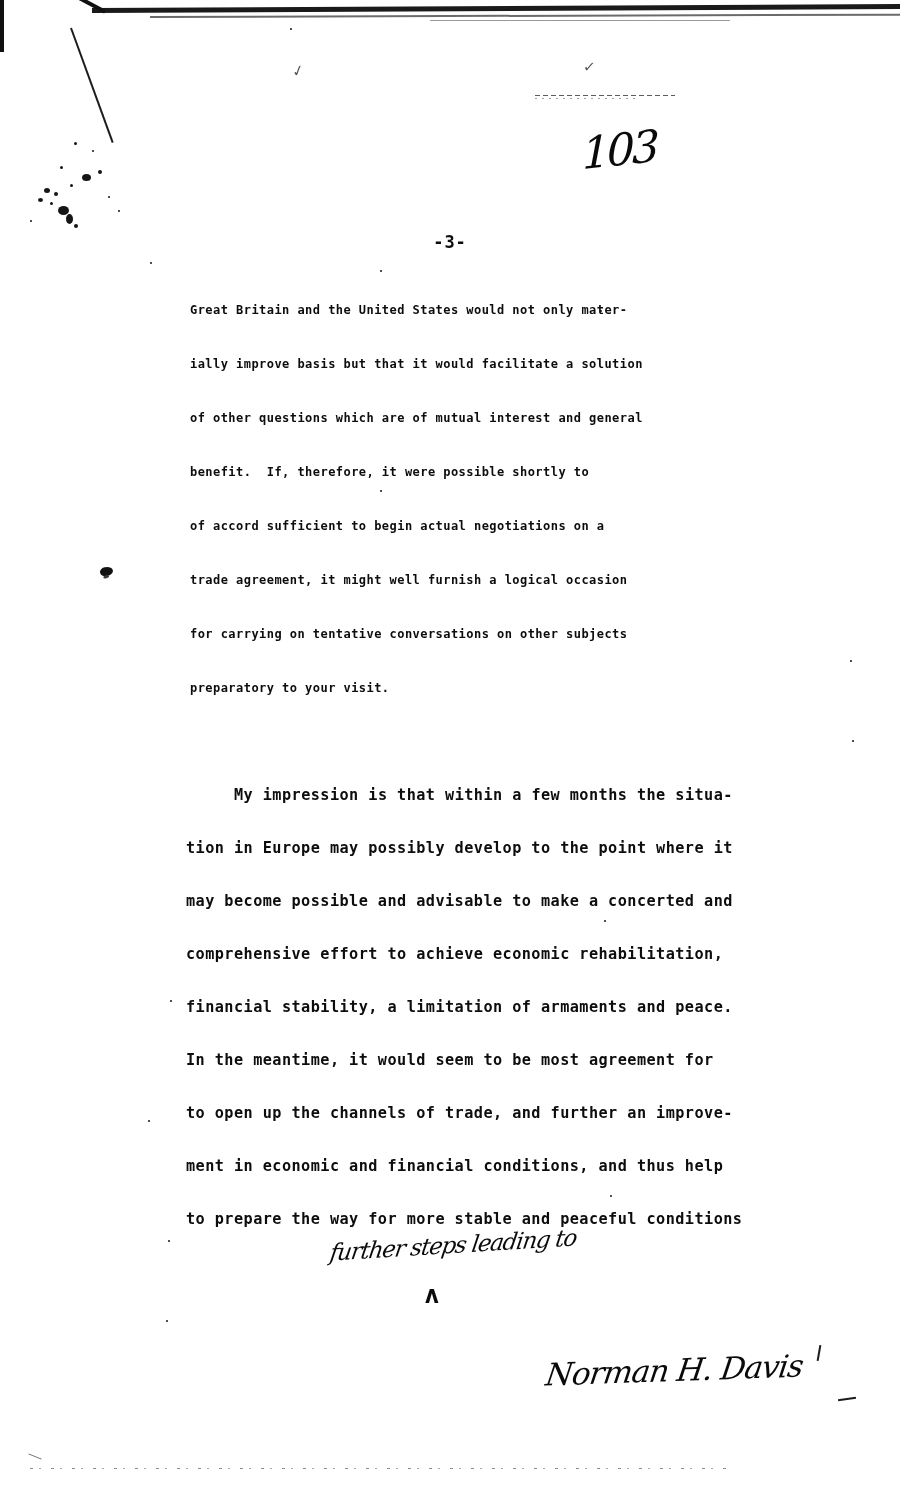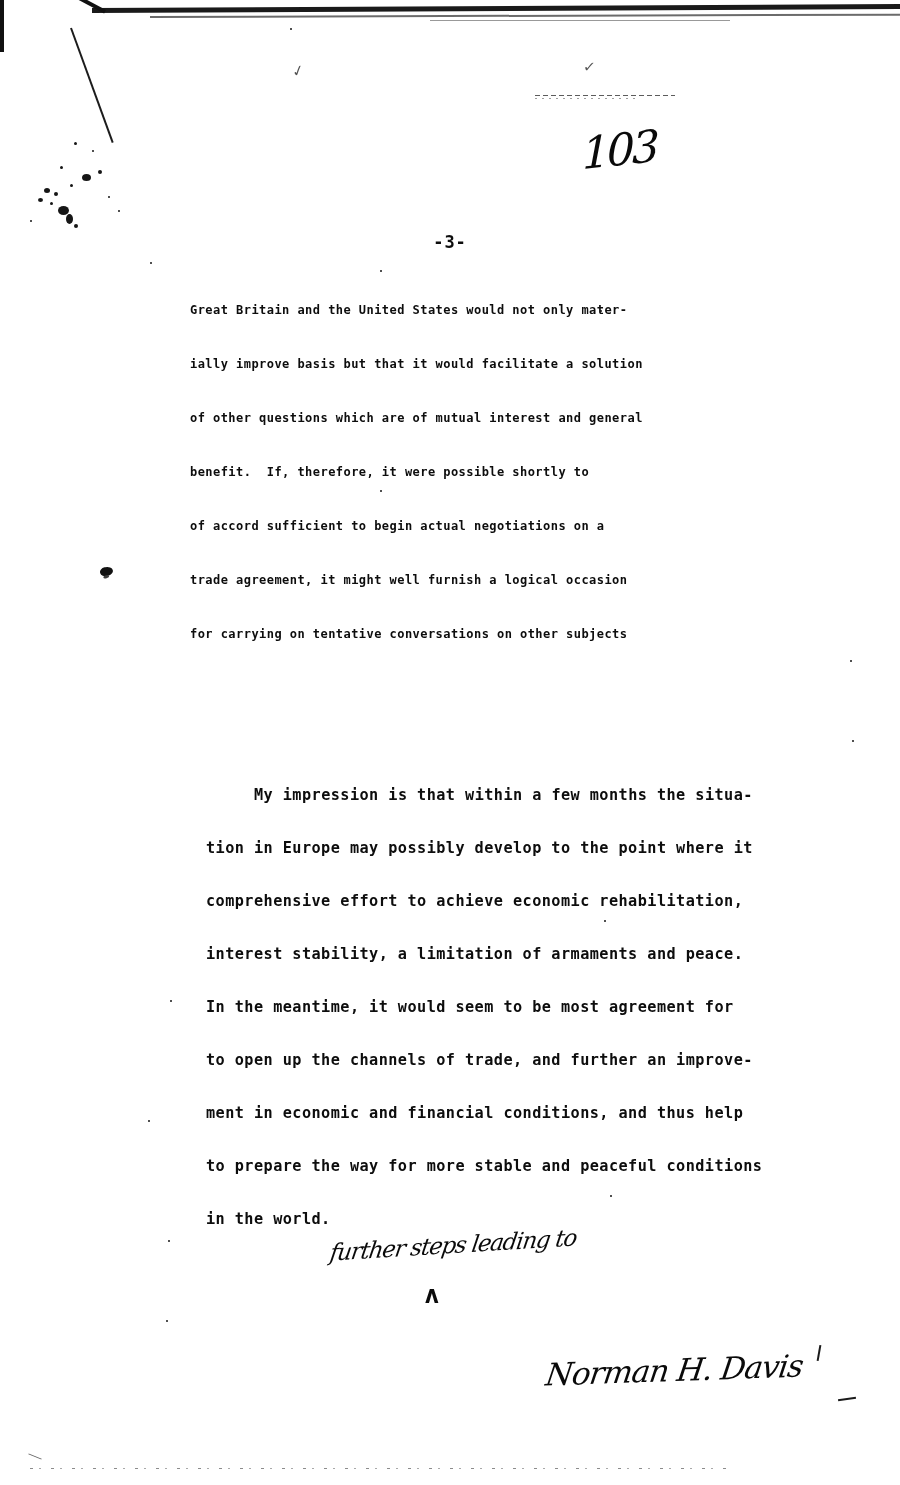--- a/index.html
+++ b/index.html
@@ -183,21 +183,21 @@
     height: 54px;
     white-space: pre;
     line-height: 54px;
   }
   .para2 .para-line {
     height: 53px;
     line-height: 53px;
   }
   .para2 {
     position: absolute;
-    left: 206px;
+    left: 186px;
     top: 769px;
     width: 660px;
     color: #0d0d0d;
     font-size: 15.2px;
     font-weight: bold;
     letter-spacing: .45px;
   }
   .indent { display: inline-block; width: 48px; }
 
   
@@ -322,32 +322,33 @@
   <div class="page-number">-3-</div>
 
   <div class="body-text para1">
     <div class="para-line">Great Britain and the United States would not only mater-</div>
     <div class="para-line">ially improve basis but that it would facilitate a solution</div>
     <div class="para-line">of other questions which are of mutual interest and general</div>
     <div class="para-line">benefit.  If, therefore, it were possible shortly to</div>
     <div class="para-line">of accord sufficient to begin actual negotiations on a</div>
     <div class="para-line">trade agreement, it might well furnish a logical occasion</div>
     <div class="para-line">for carrying on tentative conversations on other subjects</div>
+    <div class="para-line">preparatory to your visit.</div>
   </div>
 
   <div class="para2">
     <div class="para-line"><span class="indent"></span><span>My impression is that within a few months the situa-</span></div>
     <div class="para-line">tion in Europe may possibly develop to the point where it</div>
+    <div class="para-line">may become possible and advisable to make a concerted and</div>
     <div class="para-line">comprehensive effort to achieve economic rehabilitation,</div>
-    <div class="para-line">interest stability, a limitation of armaments and peace.</div>
+    <div class="para-line">financial stability, a limitation of armaments and peace.</div>
     <div class="para-line">In the meantime, it would seem to be most agreement for</div>
     <div class="para-line">to open up the channels of trade, and further an improve-</div>
     <div class="para-line">ment in economic and financial conditions, and thus help</div>
     <div class="para-line">to prepare the way for more stable and peaceful conditions</div>
-    <div class="para-line">in the world.</div>
   </div>
 
   <div class="insertion hand">further steps leading to</div>
   <div class="caret">ʌ</div>
 
   <div class="signature hand">Norman H. Davis</div>
   <div class="sig-stray1"></div>
   <div class="sig-stray2"></div>
 
 </div>

